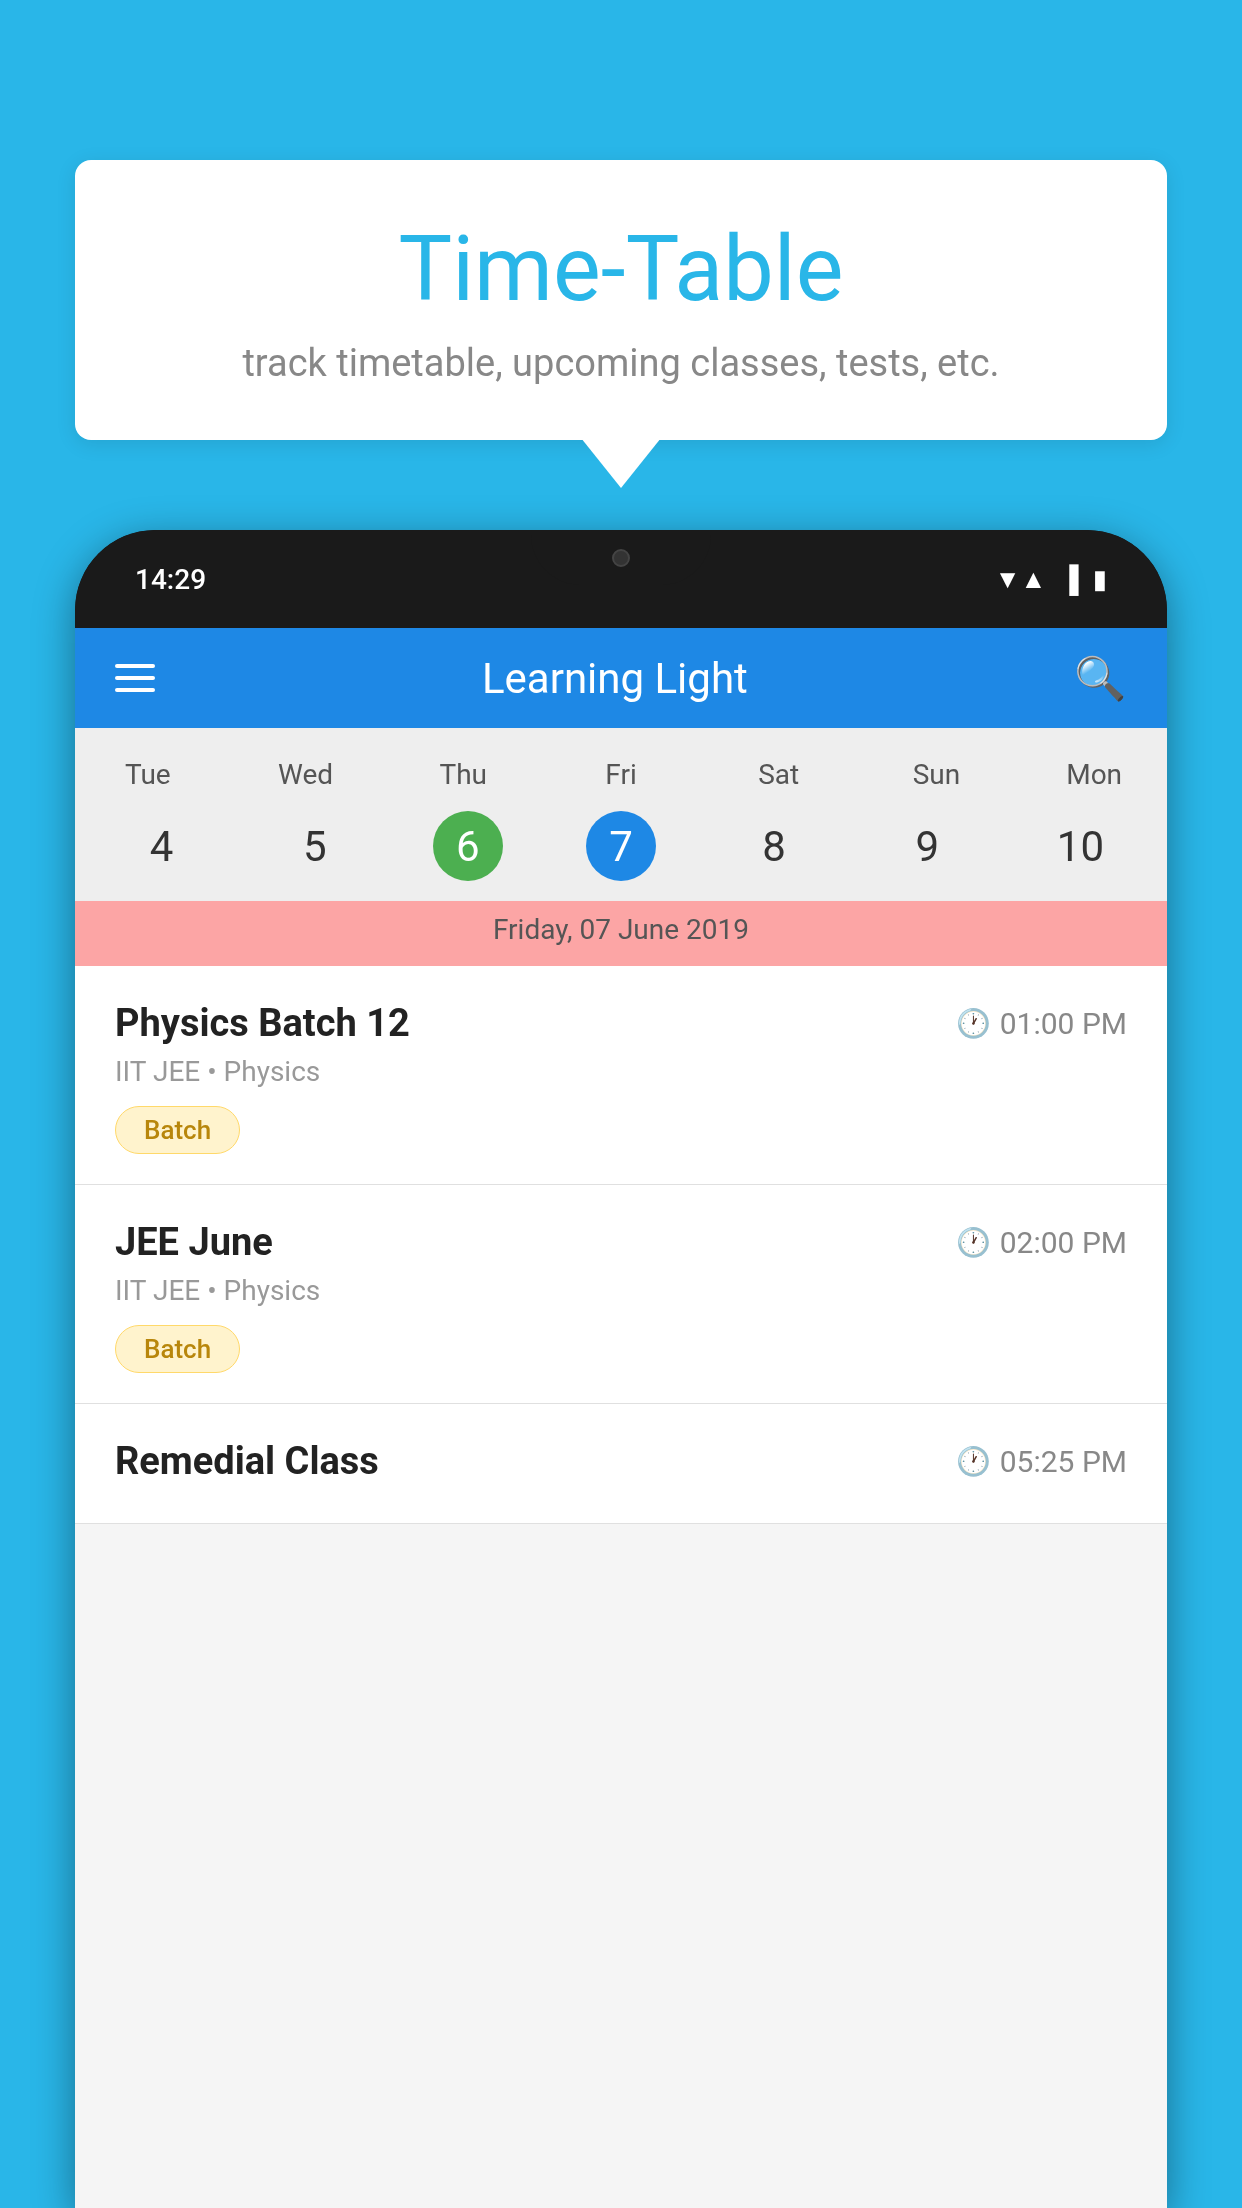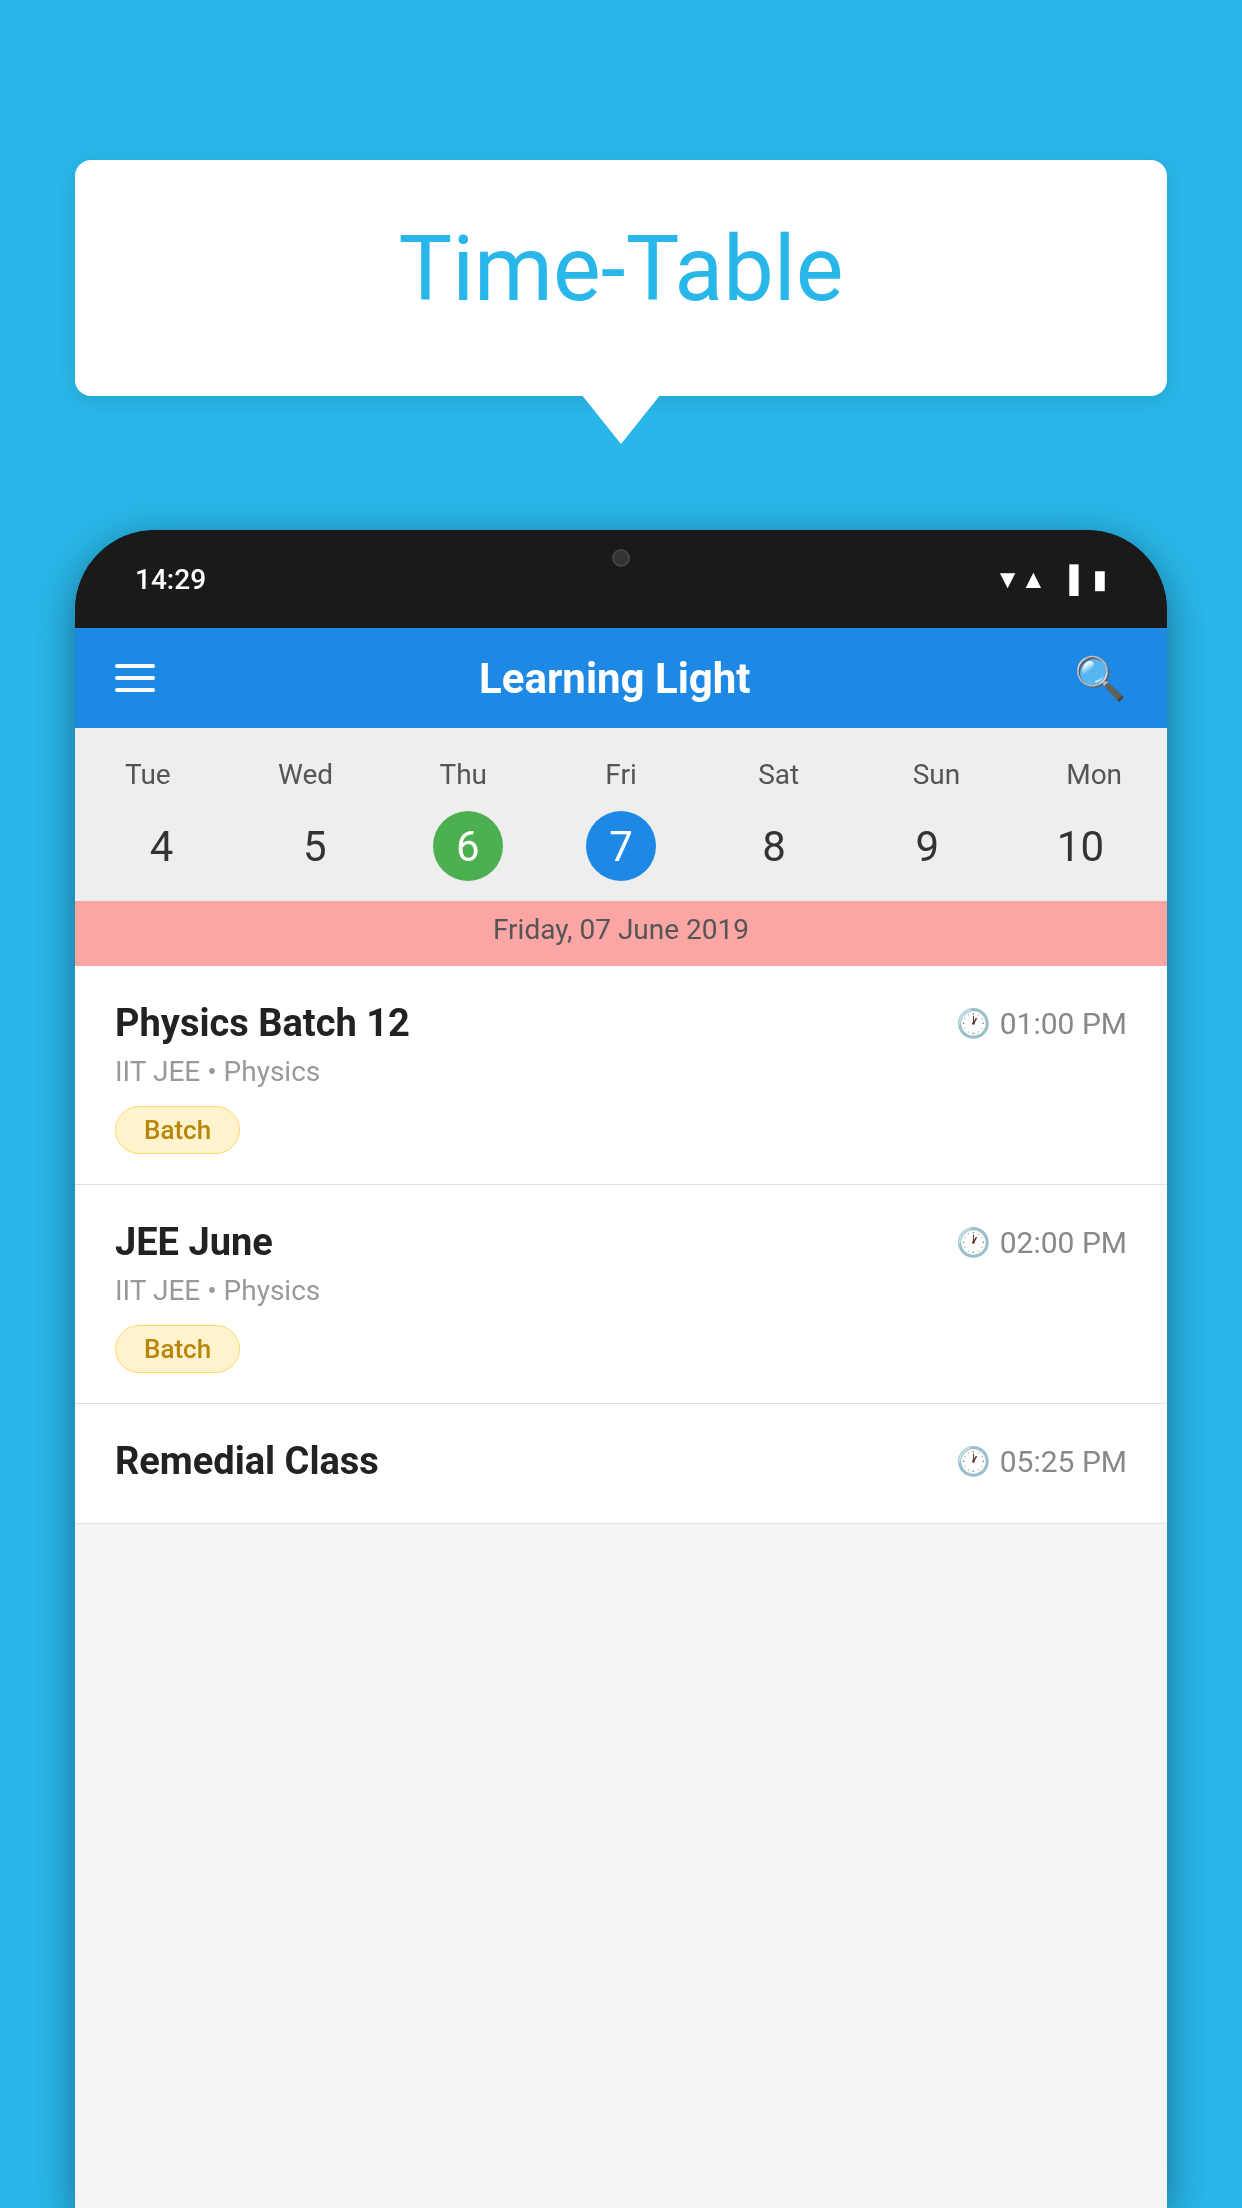--- a/index.html
+++ b/index.html
@@ -148,21 +148,21 @@
       display: block;
       width: 40px;
       height: 4px;
       background: white;
       border-radius: 2px;
     }
 
     .app-title {
       color: white;
       font-size: 42px;
-      font-weight: 700;
+      font-weight: 400;
     }
 
     .search-icon-btn {
       color: white;
       font-size: 42px;
     }
 
     
     .calendar-strip {
       background: #eeeeee;
@@ -273,20 +273,21 @@
       font-size: 26px;
       font-weight: 500;
       border: 1px solid #ffd96a;
     }
   </style>
 </head>
 <body>
 
 <div class="speech-bubble">
   <div class="bubble-title">Time-Table</div>
+  <div class="bubble-subtitle">track timetable, upcoming classes, tests, etc.</div>
 </div>
 
 <div class="phone-mockup">
 
   <div class="phone-top-bar">
     <span class="status-time">14:29</span>
     <div class="notch">
       <div class="camera-dot"></div>
     </div>
     <div class="status-icons">

